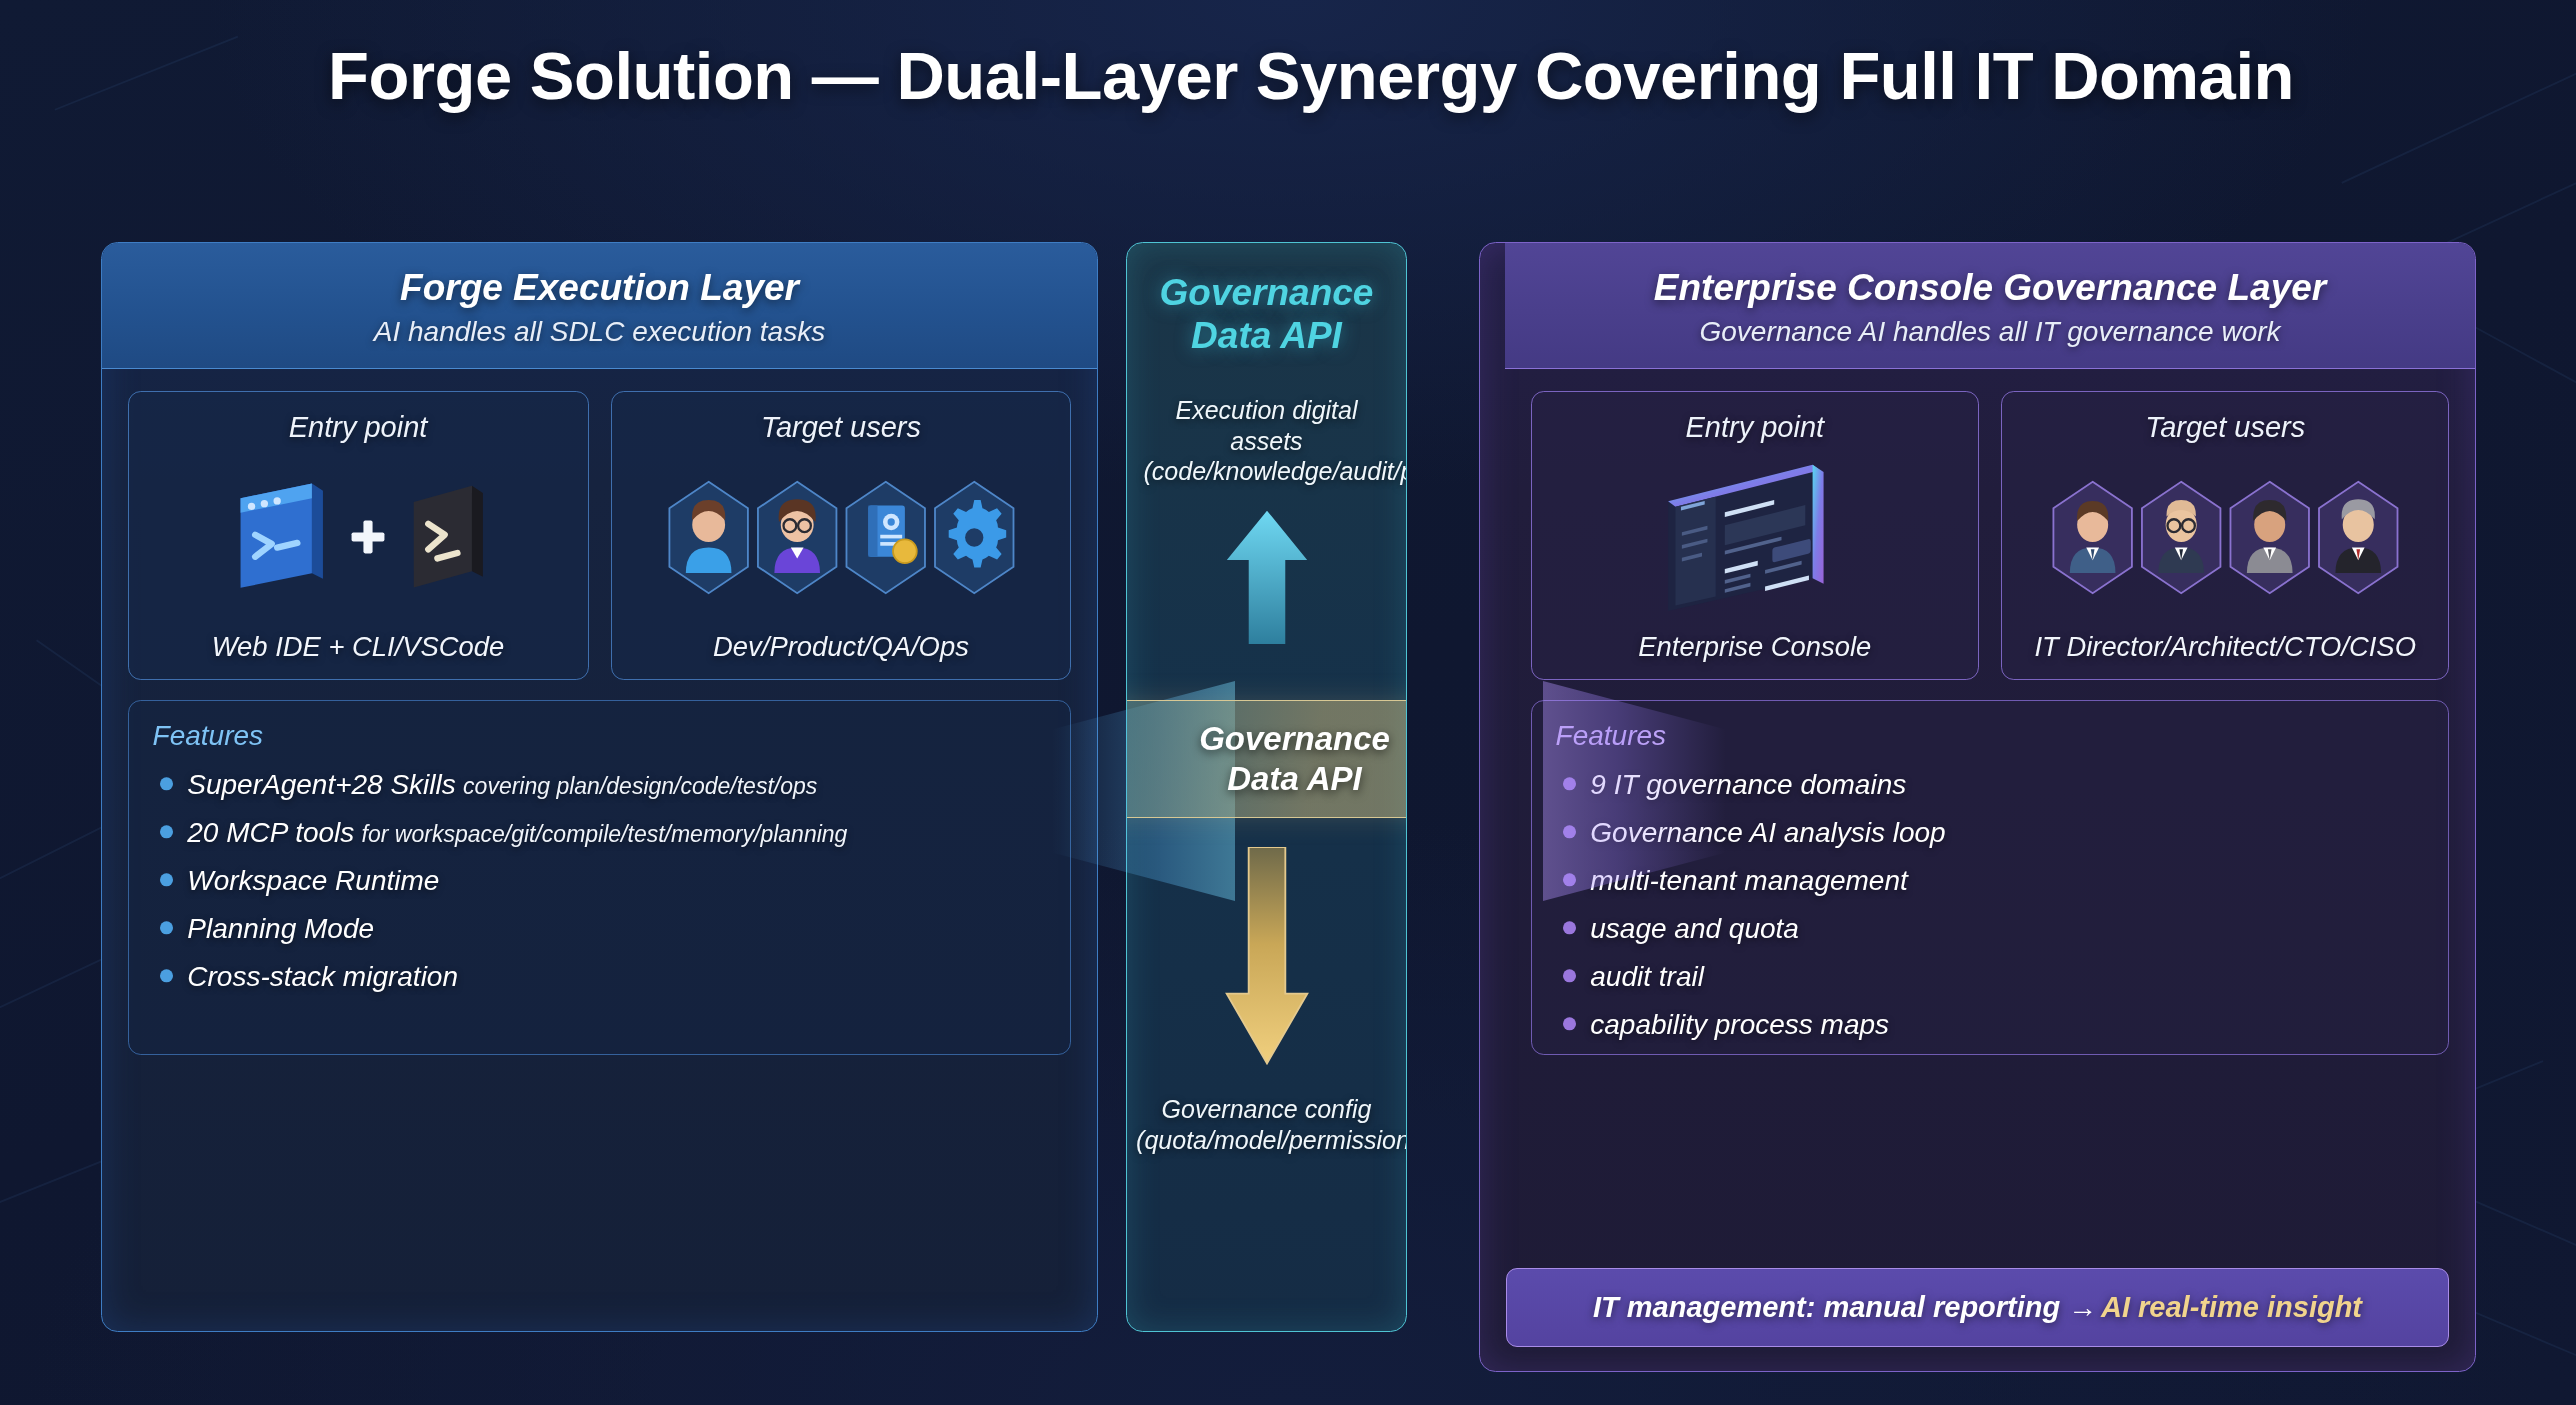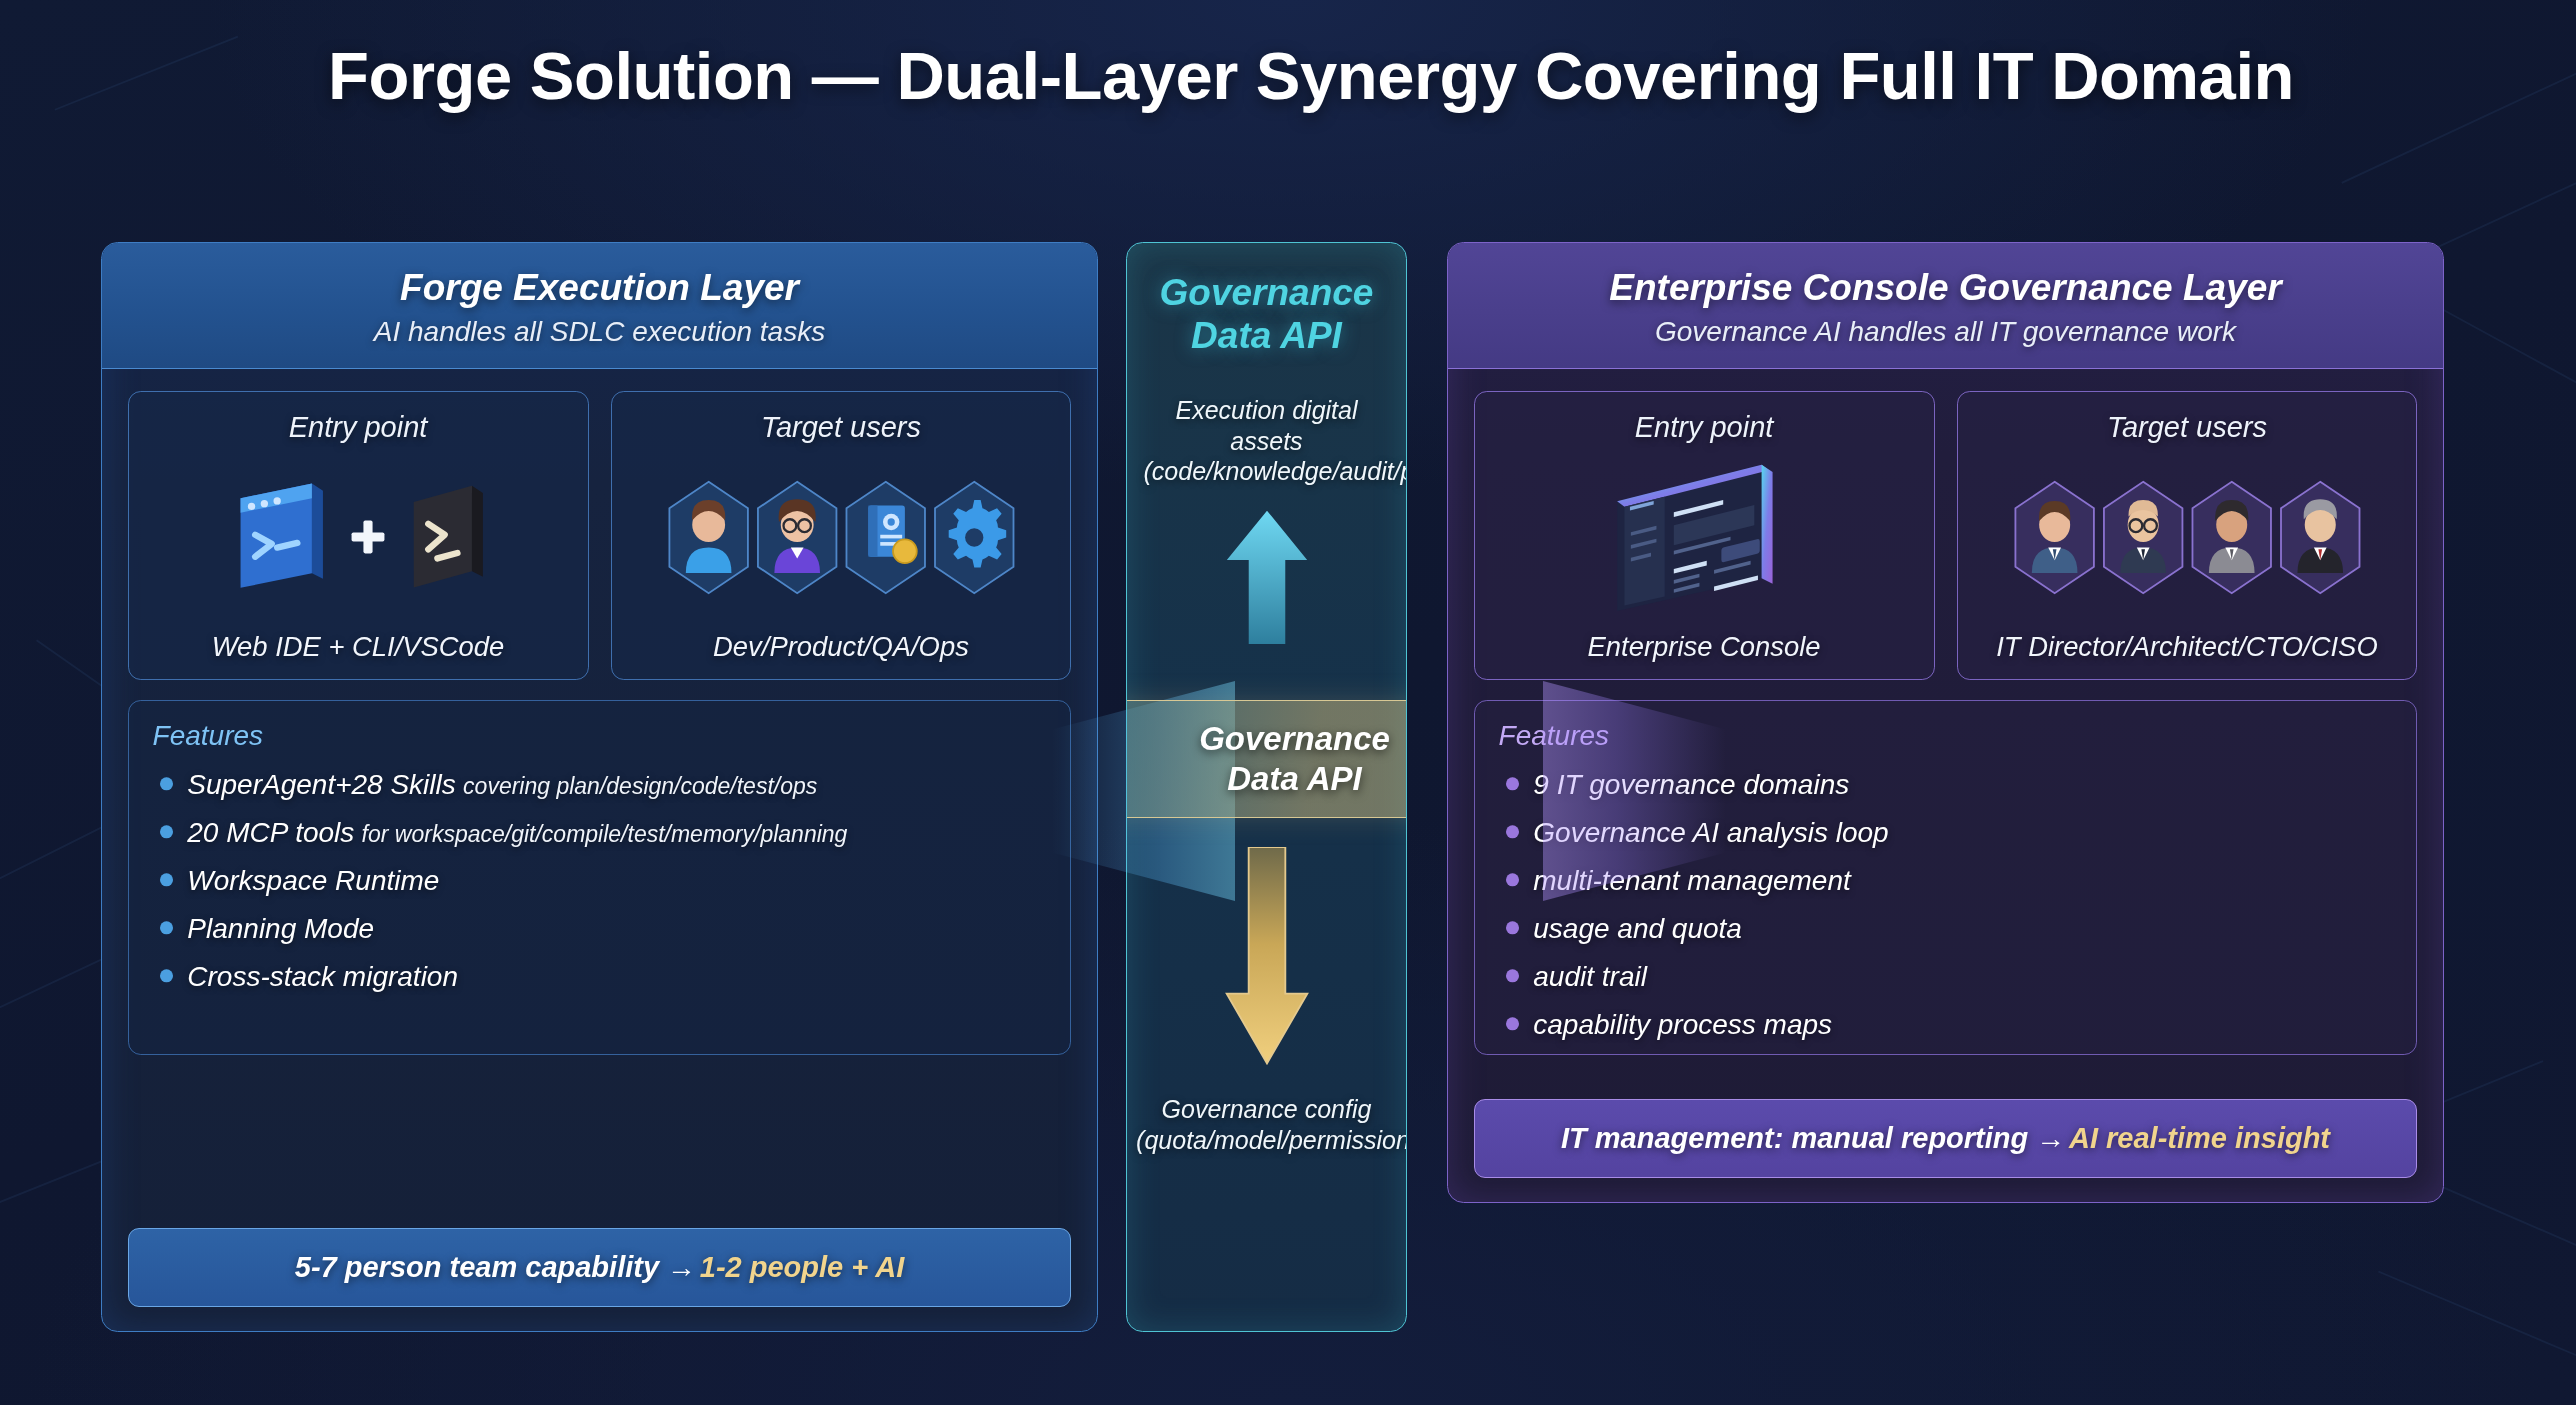--- a/index.html
+++ b/index.html
@@ -57,24 +57,25 @@
   .panel {
     position:absolute; top:0; border-radius:16.5px; overflow:hidden;font-style:italic;
   }
   #panel-left {
     left:0; width:997px; height:1090px;
     background:linear-gradient(180deg,#15254a 0%,#16233f 22%,#152038 100%);
     border:1.8px solid #3e7dc4;
     box-shadow:0 0 37px rgba(40,90,170,.30) inset;
   }
   #panel-right {
-    left:1346px; width:997px; height:961px;
+    left:1378px; width:997px; height:1130px;
     background:linear-gradient(180deg,#231f46 0%,#211d3c 22%,#1e1b36 100%);
     border:1.8px solid #7d63c9;
     box-shadow:0 0 37px rgba(110,80,190,.28) inset;
+    padding-left:25px;
   }
   #panel-center {
     left:1025px; width:281px; height:1090px;
     background:linear-gradient(180deg,#1b3648 0%,#15314a 45%,#152c45 100%);
     border:1.8px solid #4fc4d4;
     border-radius:16.5px;
     box-shadow:0 0 33px rgba(60,180,200,.22) inset;
     overflow:hidden;
   }
 
@@ -306,24 +307,20 @@
           <span class="dot"></span>
           <span><span class="feat-strong">Planning Mode</span></span>
         </li>
         <li class="feat-item">
           <span class="dot"></span>
           <span><span class="feat-strong">Cross-stack migration</span></span>
         </li>
       </ul>
     </div>
 
-    <div class="banner">
-      <span>5-7 person team capability → </span>
-        <span class="hl">1-2 people + AI</span>
-    </div>
   </section>
 
   <section class="panel" id="panel-center">
     <div class="c-title">
       <div>Governance</div>
       <div>Data API</div>
     </div>
     <div class="c-upcap">Execution digital assets (code/knowledge/audit/process)</div>
     <div class="arrow-wrap" style="margin-top:20px;">
       <svg class="arrow" height="137" viewBox="0 0 96 150">

